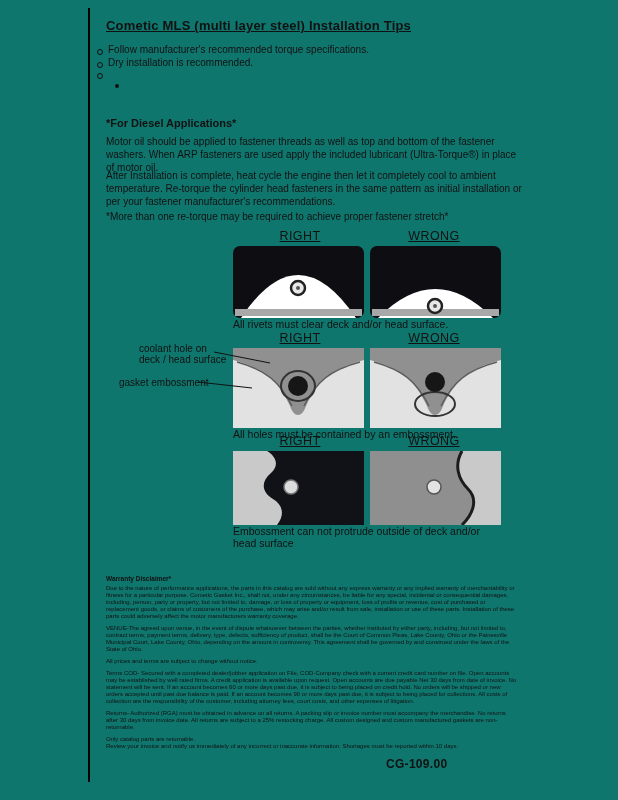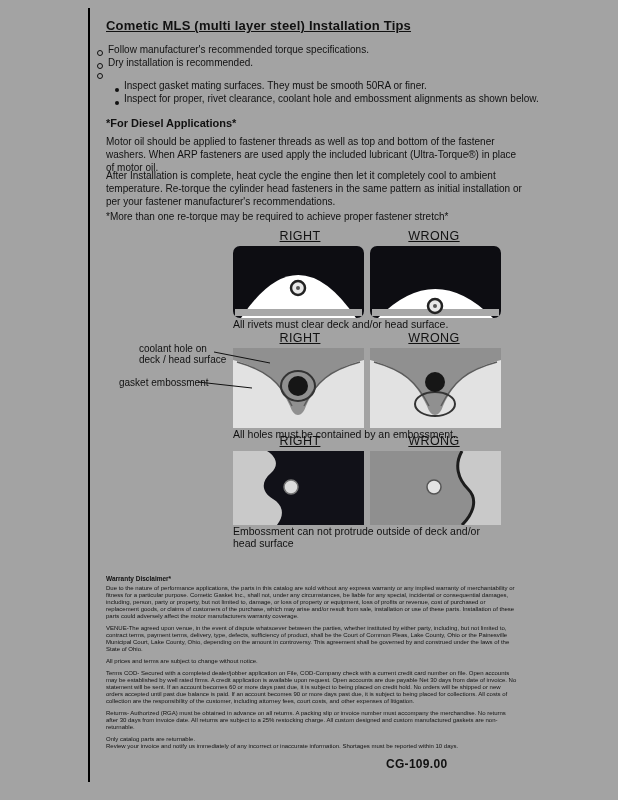--- a/index.html
+++ b/index.html
@@ -1,22 +1,22 @@
 <!DOCTYPE html>
 <html><head>
 <meta charset="utf-8">
 <style>
   html,body{margin:0;padding:0;background:#ffffff;}
-  .page{position:relative;width:618px;height:800px;background:#a3a3a3;overflow:hidden;
+  .page{position:relative;width:618px;height:800px;background:#0f766e;overflow:hidden;
         font-family:"Liberation Sans", sans-serif;color:#111;}
   .vrule{position:absolute;left:88px;top:8px;width:2px;height:774px;background:#000;}
   .title{position:absolute;left:106px;top:18px;font-size:13px;font-weight:bold;
          text-decoration:underline;letter-spacing:.2px;}
   .tips{position:absolute;left:97px;top:44px;font-size:10px;line-height:12px;}
-  .tip{display:flex;align-items:flex-end;margin-bottom:1px;}
+  .tip{display:flex;align-items:center;margin-bottom:1px;}
   .omark{flex:0 0 auto;width:4px;height:4px;border:1px solid #111;border-radius:50%;
          margin:3px 5px 0 0;}
   .sub{margin-left:18px;}
   .dmark{flex:0 0 auto;width:4px;height:4px;background:#111;border-radius:50%;
          margin:4px 5px 0 0;}
   .h2{position:absolute;left:106px;top:117px;font-size:11px;font-weight:bold;}
   .para{position:absolute;left:106px;width:420px;font-size:10px;line-height:13px;}
   .p1{top:135px;} .p2{top:169px;} .p3{top:210px;}
   .fig{position:absolute;left:233px;width:268px;}
   .f1{top:229px;} .f2{top:331px;} .f3{top:434px;}
@@ -51,25 +51,20 @@
     </div>
     <div class="tip">
       <span class="omark"></span>
       <span>Dry installation is recommended.</span>
     </div>
     <div class="tip">
       <span class="omark"></span>
     </div>
     <div class="tip sub">
       <span class="dmark"></span>
-      <span>Inspect gasket mating surfaces.  They must be smooth 50RA or finer.</span>
-    </div>
-    <div class="tip sub">
-      <span class="dmark"></span>
-      <span>Inspect for proper, rivet clearance, coolant hole and embossment alignments as shown below.</span>
     </div>
   </div>
 
   <div class="h2">*For Diesel Applications*</div>
   <div class="para p1">Motor oil should be applied to fastener threads as well as top and bottom of the fastener washers. When ARP fasteners are used apply the included lubricant (Ultra-Torque®) in place of motor oil.</div>
   <div class="para p2">After Installation is complete, heat cycle the engine then let it completely cool to ambient temperature. Re-torque the cylinder head fasteners in the same pattern as initial installation or per your fastener manufacturer's recommendations.</div>
   <div class="para p3">*More than one re-torque may be required to achieve proper fastener stretch*</div>
 
   <div class="fig f1">
     <div class="rw">

